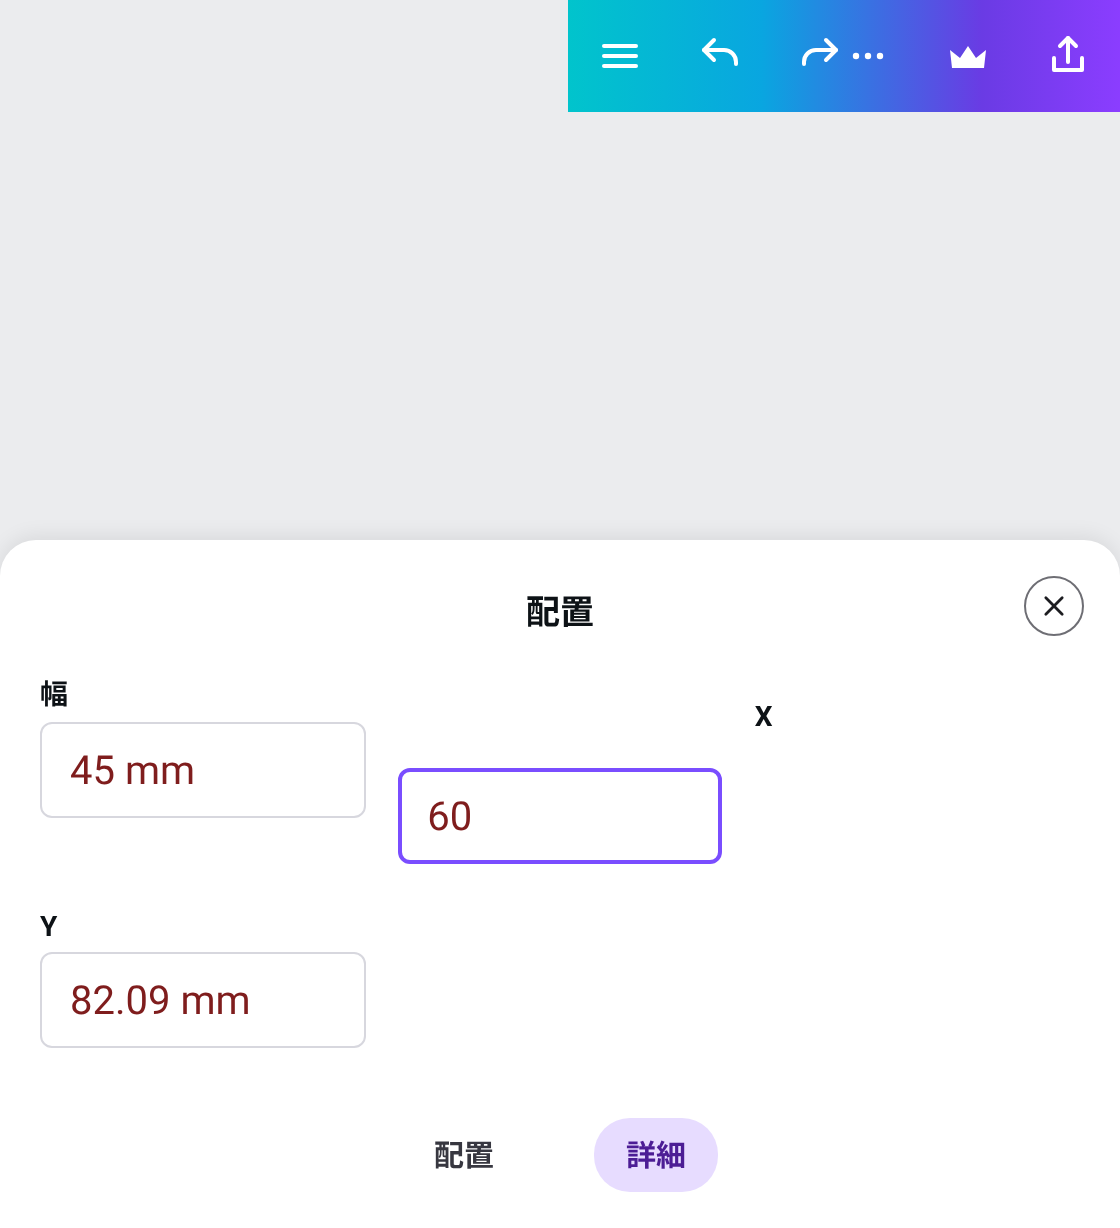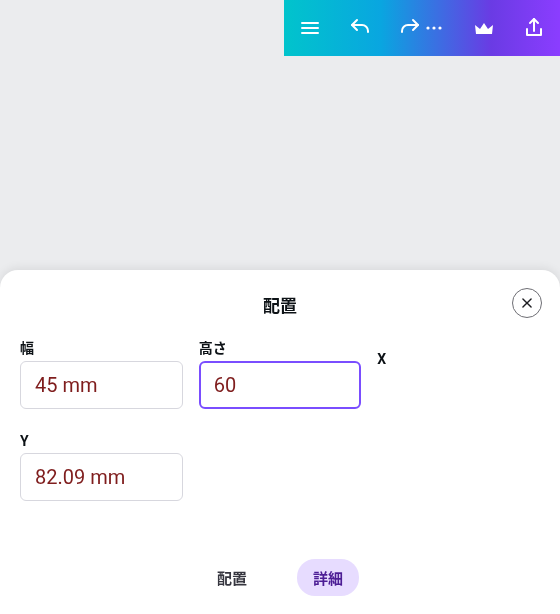--- a/index.html
+++ b/index.html
@@ -72,21 +72,21 @@
   }
   .sheet-close svg{width:14px;height:14px;stroke:#1d1d21;stroke-width:2.4;stroke-linecap:round;}
 
   .grid { display:grid; grid-template-columns: repeat(3, 1fr); column-gap: 16px; row-gap: 10px; }
   .lbl { font-size: 14px; font-weight:700; color:#0d1216; margin-bottom:4px;}
   .field {
     height: 48px; border:1px solid #d7d7de; border-radius: 6px; background:#fff;
     display:flex; align-items:center; padding: 0 14px; font-size:20px; color:#7f1d1d;
     cursor:text;
   }
-  .field.active { border:2px solid #7a4dff; padding:0 13px;}
+  .field.active { border:2px solid #7a4dff; padding:0 13px;margin-top:47px;}
   .field.center { justify-content:center; cursor:pointer;}
   .field svg{width:22px;height:22px;stroke:#1d1d21;fill:none;stroke-width:1.8;stroke-linecap:round;stroke-linejoin:round;}
 
   .row2 { margin-top: 14px; }
 
   .tabs {
     margin-top: auto; padding: 14px 0 18px 0;
     display:flex; align-items:center; justify-content:center; gap: 34px;
   }
   .tab { font-size:15px; font-weight:600; color:#373740; cursor:pointer; padding:8px 16px; border-radius:18px;}
@@ -185,21 +185,20 @@
     </div>
 
     <div class="grid">
       <div>
         <div class="lbl">幅</div>
         <div class="field">
             <span>45 mm</span>
           </div>
       </div>
       <div>
-        <div class="lbl">高さ</div>
         <div class="field active">
             <span>60</span>
           </div>
       </div>
 
       <div class="row2">
         <div class="lbl">X</div>
       </div>
       <div class="row2">
         <div class="lbl">Y</div>

